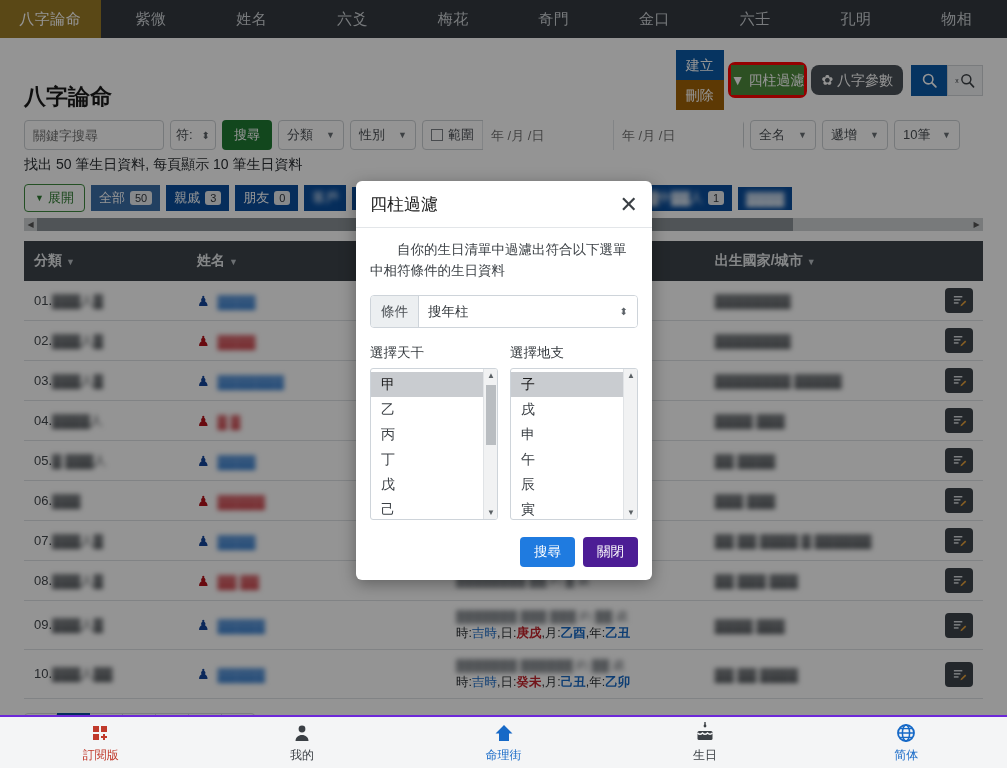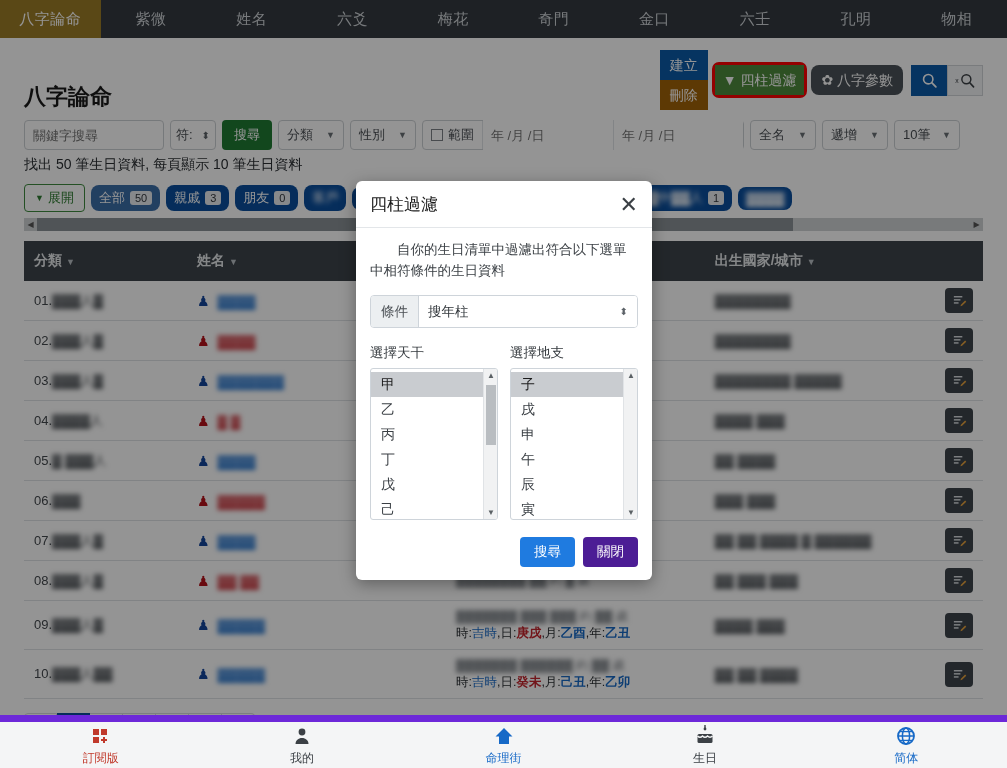--- a/index.html
+++ b/index.html
@@ -48,21 +48,21 @@
     font-family: inherit;
   }
   .hbtn.blue { background: #0b5aa8; }
   .hbtn.red  { background: #a16207; }
   .hbtn.green{ background: #4f8a3d; }
   .hbtn.gray { background: #4b5258; border-radius: 8px; }
   .hl-box {
     border: 3px solid #ff0000; border-radius: 7px; padding: 0; margin: 0 4px;
     display: inline-flex; line-height: 0;
   }
-  .hl-box .hbtn { padding: 6px 8px; }
+  .hl-box .hbtn { padding: 6px 0; }
   .icon-btns { display: flex; margin-left: 8px; }
   .iconbtn {
     width: 36px; height: 31px; display: flex; align-items: center; justify-content: center;
     cursor: pointer; border: 1px solid #d0d4d8;
   }
   .iconbtn.primary { background: #0b5aa8; border-color: #0b5aa8; }
   .iconbtn.light { background: #f2f3f4; }
 
   
   .toolbar {
@@ -91,21 +91,21 @@
   .result-line { padding: 6px 24px 0 24px; font-size: 14px; color: #2b2f33; }
 
   
   .tagstrip { padding: 10px 24px 0 24px; display: flex; align-items: center; gap: 6px; overflow: hidden; }
   .btn-expand {
     border: 1px solid #3f8a3f; color: #2f7d32; background: #fff; border-radius: 4px;
     font-size: 13px; padding: 4px 10px; display: flex; align-items: center; gap: 4px;
     cursor: pointer; white-space: nowrap; font-family: inherit;
   }
   .tag {
-    background: #0b4f9e; color: #fff; border-radius: 8px; font-size: 13px;
+    background: #0b4f9e; color: #fff; border-radius: 0; font-size: 13px;
     padding: 4px 8px; display: flex; align-items: center; gap: 5px;
     white-space: nowrap; cursor: pointer;
   }
   .tag.muted { background: #3b6ea8; }
   .tag .cnt { background: #e9ecef; color: #33383d; border-radius: 3px; font-size: 11px; padding: 1px 5px; }
   .blurtxt { filter: blur(2.6px); display: inline-block; }
 
   
   .hscroll { margin: 6px 24px 0 24px; height: 13px; background: #cfd2d5; display: flex; align-items: center; position: relative; }
   .hscroll .arrow { width: 13px; text-align: center; font-size: 8px; color: #555; }
@@ -153,21 +153,21 @@
     font-size: 14px; color: #0b5aa8; background: #fff; cursor: pointer;
   }
   .pg:first-child { border-left: 1px solid #d6d9dc; border-radius: 4px 0 0 4px; }
   .pg:last-child { border-radius: 0 4px 4px 0; }
   .pg.active { background: #0b4f9e; color: #fff; border-color: #0b4f9e; }
   .pg.nav { color: #7b8186; font-size: 12px; }
 
   
   .bottombar {
     position: absolute; left: 0; bottom: 0; width: 1007px; height: 53px;
-    background: #f4f5f6; border-top: 7px solid #6d28d9;
+    background: #f4f5f6; border-top: 2px solid #6d28d9;
     display: flex; align-items: center; z-index: 60;
   }
   .bitem { flex: 1 1 0; display: flex; flex-direction: column; align-items: center; gap: 2px; cursor: pointer; }
   .bicon { height: 24px; display: flex; align-items: center; }
   .blabel { font-size: 12px; }
 
   
   .modal {
     position: absolute; left: 356px; top: 181px; width: 296px;
     background: #fff; border-radius: 6px; z-index: 100;

